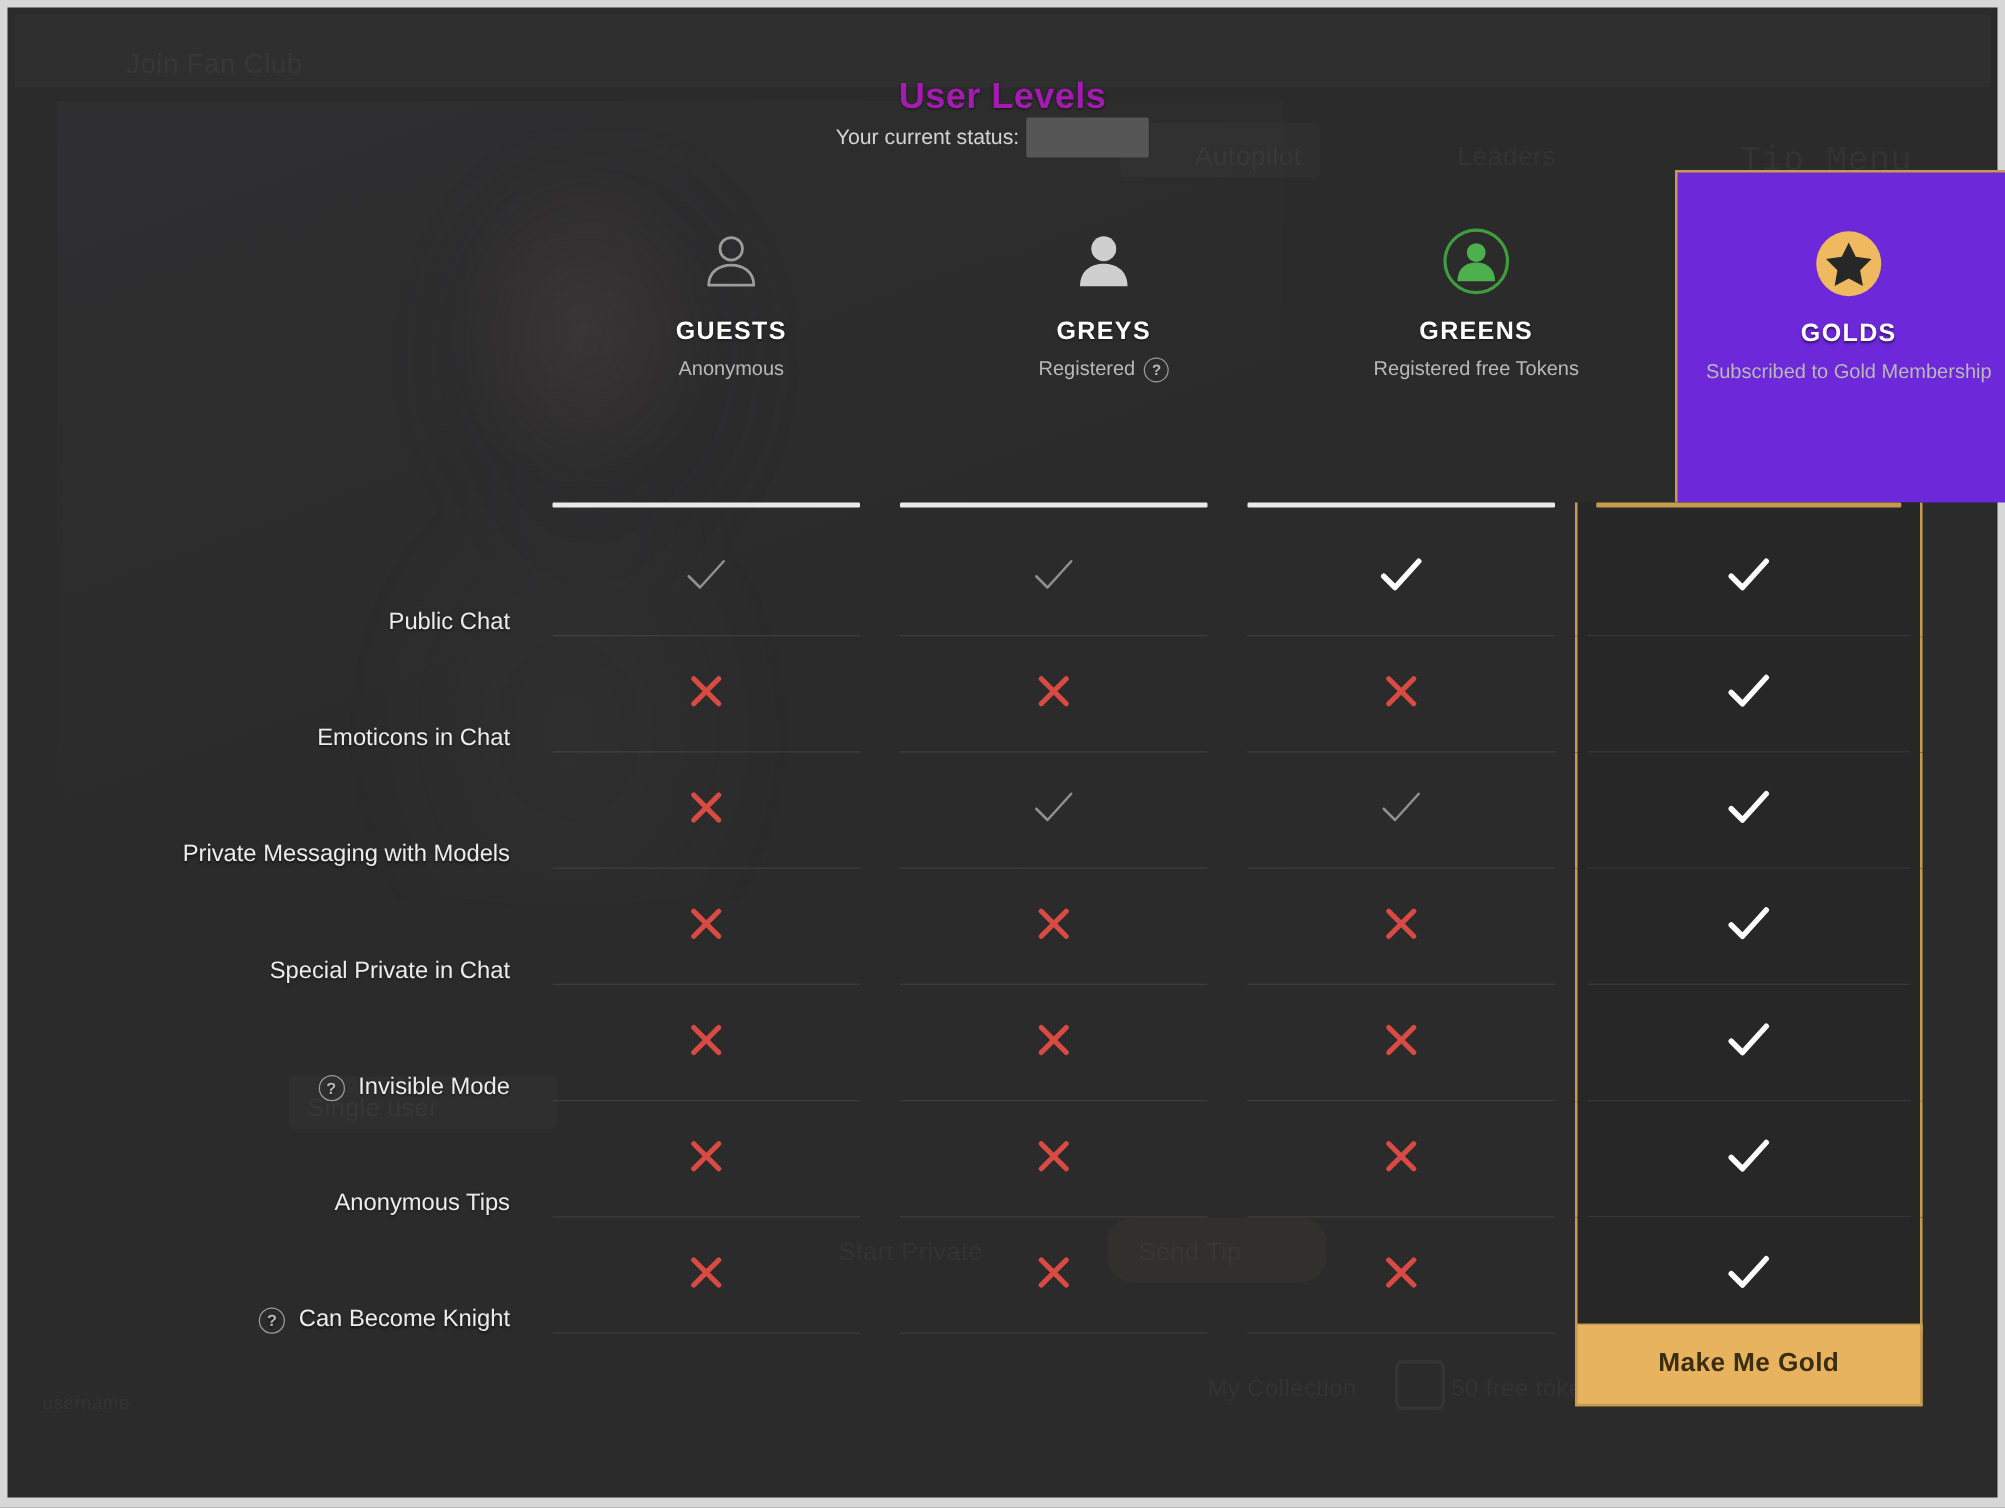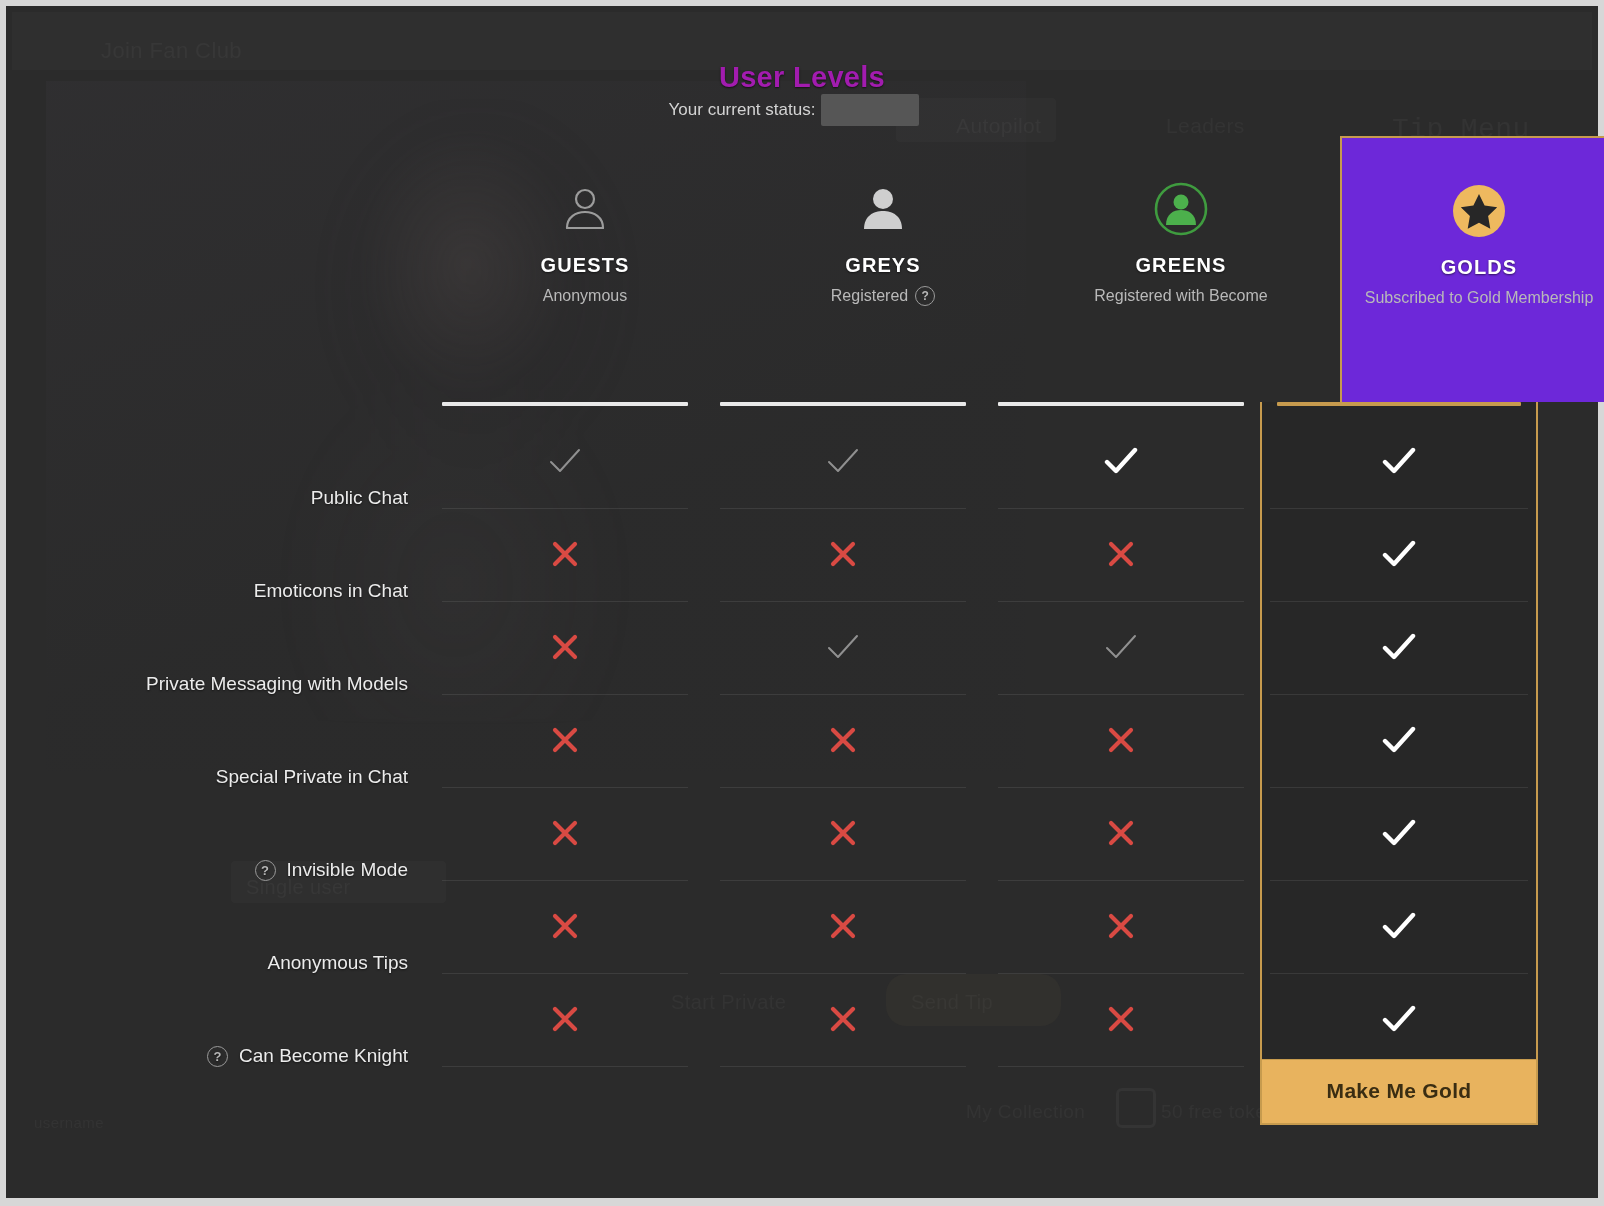--- a/index.html
+++ b/index.html
@@ -370,21 +370,21 @@
           <div class="col-head">
             <div class="head-icon">
               <svg width="56" height="56" viewBox="0 0 56 56" aria-hidden="true">
                 <circle cx="28" cy="28" r="25" fill="none" stroke="#3f9c3f" stroke-width="2.6"></circle>
                 <circle cx="28" cy="21" r="7.5" fill="#4cb04c"></circle>
                 <path d="M13 44 C13 33 20.5 29 28 29 C35.5 29 43 33 43 44 Z" fill="#4cb04c"></path>
               </svg>
             </div>
             <div class="col-name">GREENS</div>
             <div class="col-desc">
-              <span>Registered with Become</span>
+              <span>Registered free Tokens</span>
             </div>
           </div>
         </div>
 
         <div class="col gold-col">
           <div class="col-head gold-head">
             <div class="head-icon">
               <svg width="58" height="58" viewBox="0 0 58 58" aria-hidden="true">
                 <circle cx="29" cy="29" r="26" fill="#eeb95f"></circle>
                 <path d="M29 12 L34.6 23.4 L47.2 25.2 L38.1 34.1 L40.3 46.7 L29 40.8 L17.7 46.7 L19.9 34.1 L10.8 25.2 L23.4 23.4 Z" fill="#272727"></path>

